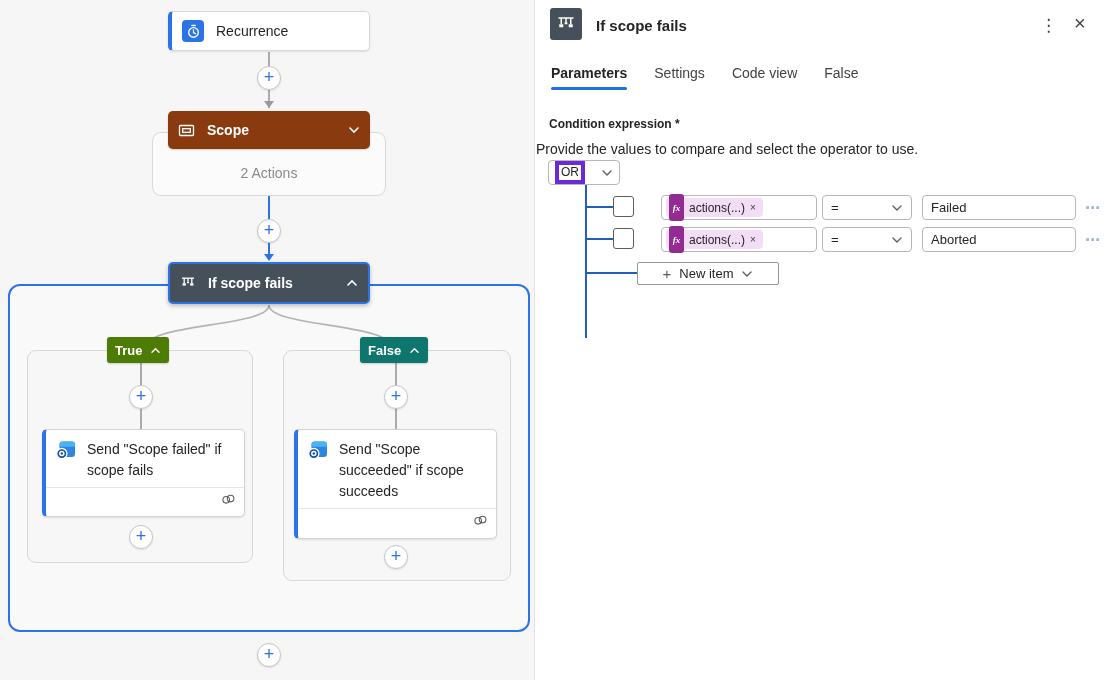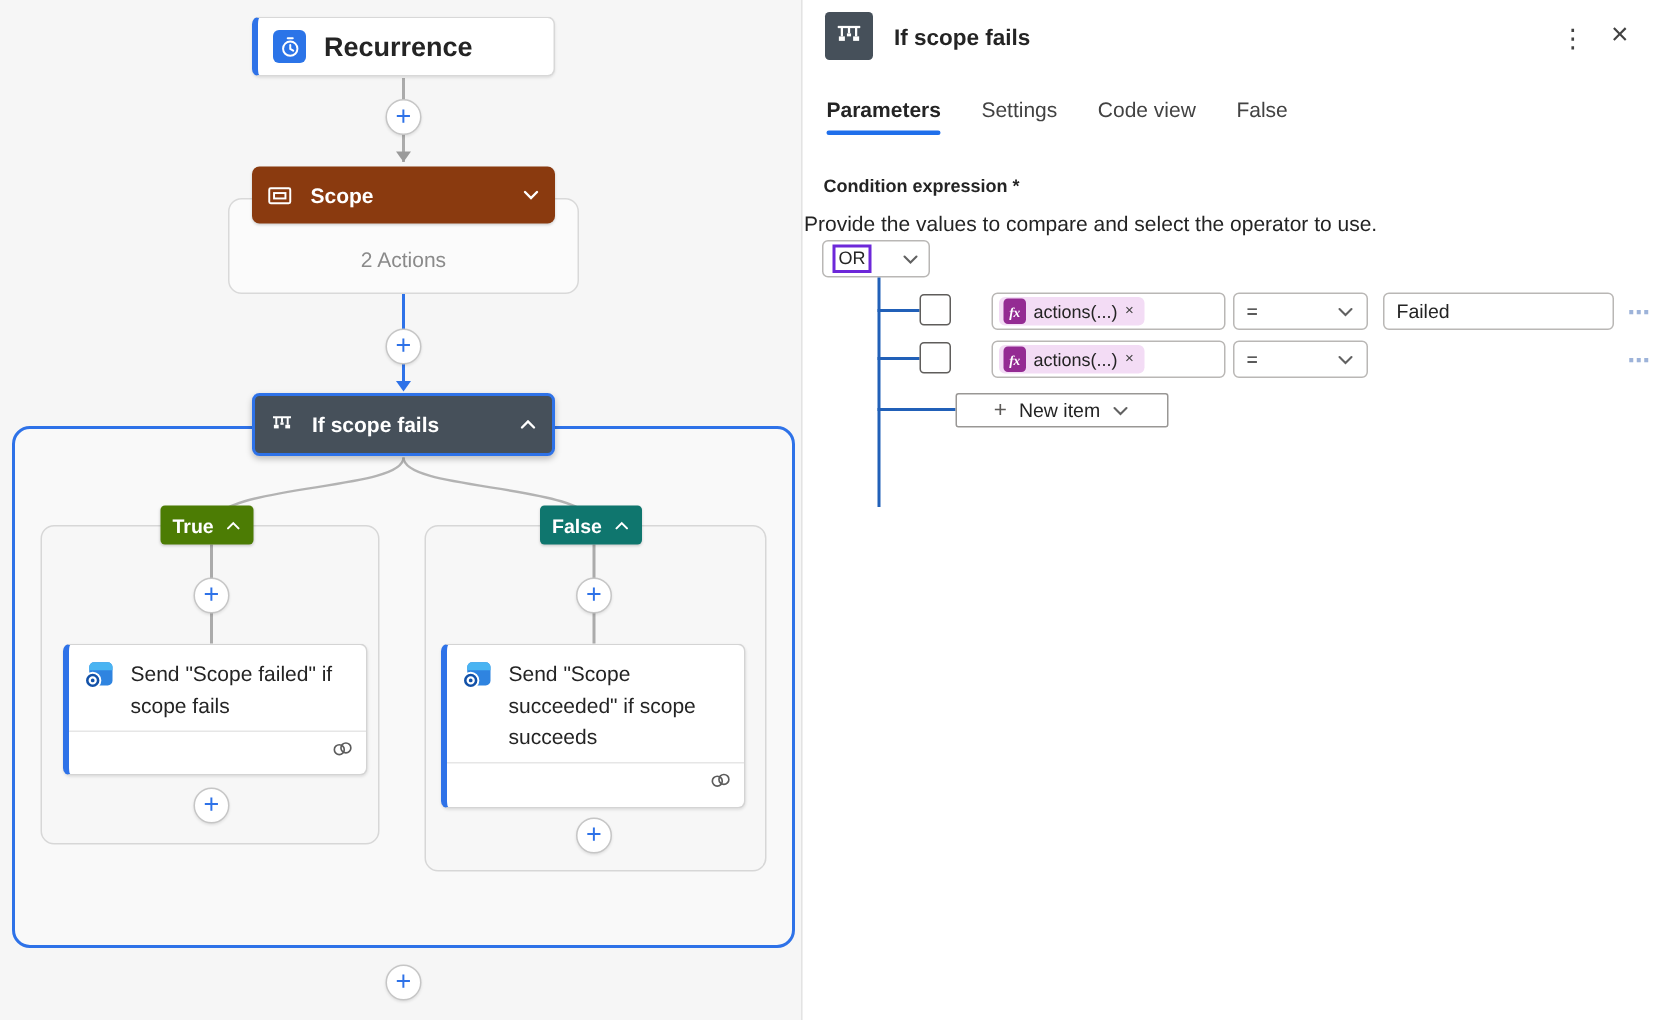--- a/index.html
+++ b/index.html
@@ -21,21 +21,21 @@
 
   .plus { position:absolute; width:24px; height:24px; border-radius:50%;
     background:#fff; border:1px solid #c6c6c6; color:#2e72e8;
     font-size:18px; font-weight:400; line-height:21px; text-align:center;
     box-shadow:0 1px 2px rgba(0,0,0,.10); cursor:pointer; z-index:5; }
 
   .trigger-card { position:absolute; left:168px; top:11px; width:202px; height:40px;
     background:#fff; border:1px solid #d8d8d8; border-left:4px solid #2e72e8;
     border-radius:5px; box-shadow:0 1px 2px rgba(0,0,0,.10);
     display:flex; align-items:center; padding-left:10px; gap:12px; cursor:pointer; }
-  .trigger-card .nlabel { font-size:18px;font-weight:bold; }
+  .trigger-card .nlabel { font-size:14px; }
 
   .icon-sq { width:22px; height:22px; border-radius:4px; display:flex;
     align-items:center; justify-content:center; flex:0 0 auto; }
 
   .scope-box { position:absolute; left:152px; top:132px; width:234px; height:64px;
     background:#fbfbfb; border:1px solid #d9d9d9; border-radius:9px; }
   .scope-box .summary { position:absolute; left:0; right:0; top:32px;
     text-align:center; font-size:14px; color:#8a8a8a; }
   .scope-head { position:absolute; left:168px; top:111px; width:202px; height:38px;
     background:#8a3a0f; border-radius:5px; display:flex; align-items:center;
@@ -78,31 +78,31 @@
   .tab.active { font-weight:700; color:#242424; }
   .tab.active::after { content:""; position:absolute; left:0; right:0; bottom:0;
     height:3px; background:#1f6feb; border-radius:2px; }
 
   .cond-label { position:absolute; left:13px; top:117px; font-size:12px; font-weight:700; }
   .cond-desc  { position:absolute; left:0; top:141px; font-size:14px; }
 
   .field { position:absolute; background:#fff; border:1px solid #b9b7b5;
     border-radius:4px; display:flex; align-items:center; font-size:13px; cursor:pointer; }
   .group-op { left:12px; top:160px; width:72px; height:25px; padding:0 6px; justify-content:space-between; }
-  .or-box { border:2px solid #6d28d9; padding:0 2px; font-size:12px; line-height:15px; }
+  .or-box { border:4px solid #6d28d9; padding:0 2px; font-size:12px; line-height:15px; }
 
   .tree-v { position:absolute; left:49px; top:185px; width:2px; height:153px; background:#2160b8; }
   .tree-h { position:absolute; height:2px; background:#2160b8; }
 
   .checkbox { position:absolute; width:21px; height:21px; border:1px solid #5f5d5b;
     border-radius:3px; background:#fff; cursor:pointer; }
 
   .token-pill { display:flex; align-items:center; gap:5px; background:#f3dcf5;
     border-radius:4px; height:19px; padding:0 7px 0 3px; margin-left:4px; }
-  .fx-badge { width:15px; height:17px; background:#942b93; border-radius:3px;
+  .fx-badge { width:15px; height:27px; background:#942b93; border-radius:3px;
     color:#fff; font-size:9px; font-style:italic; font-weight:700;
     display:flex; align-items:center; justify-content:center;
     font-family:"Liberation Serif",serif; }
   .token-x { font-size:10px; color:#424242; cursor:pointer; }
 
   .more { position:absolute; color:#9db3d9; font-size:15px; font-weight:700;
     letter-spacing:1px; cursor:pointer; }
 
   .newitem { position:absolute; left:101px; top:262px; width:142px; height:23px;
     background:#fff; border:1px solid #99979­5; border:1px solid #999795; border-radius:2px;
@@ -326,20 +326,23 @@
       <span style="font-size:12px;">actions(...)</span>
       <span class="token-x">×</span>
     </span>
   </div>
   <div class="field" style="left:286px; top:227px; width:90px; height:25px; padding:0 8px; justify-content:space-between;">
     <span>=</span>
     <svg width="12" height="8" viewBox="0 0 12 8">
         <path d="M2 2l4 4 4-4" fill="none" stroke="#616161" stroke-width="1.4" stroke-linecap="round"></path>
       </svg>
   </div>
+  <div class="field" style="left:386px; top:227px; width:154px; height:25px; padding:0 8px;">
+    <span>Aborted</span>
+  </div>
   <div class="more" style="left:549px; top:231px;">⋯</div>
 
   <div class="newitem">
     <span class="pl">+</span>
     <span>New item</span>
     <svg width="12" height="8" viewBox="0 0 12 8">
         <path d="M2 2l4 4 4-4" fill="none" stroke="#616161" stroke-width="1.4" stroke-linecap="round"></path>
       </svg>
   </div>
 </div>

